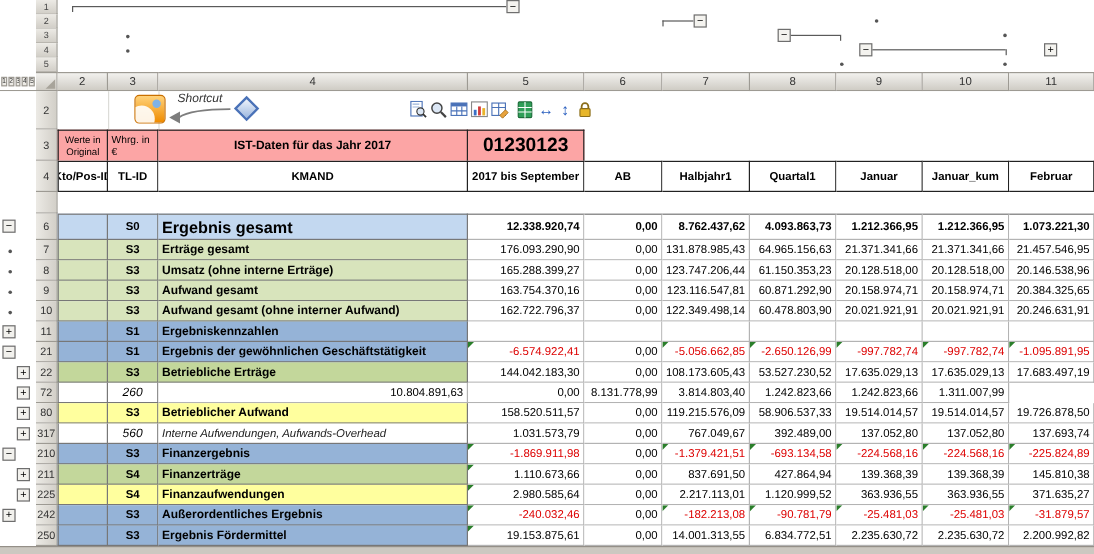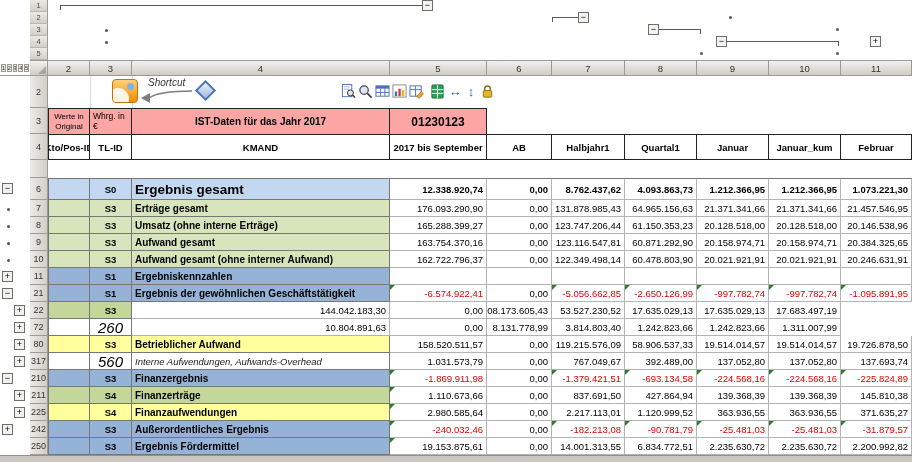--- a/index.html
+++ b/index.html
@@ -52,21 +52,21 @@
 .tbi { position: absolute; top: 7px; width: 16px; height: 16px; display: flex; align-items: center; justify-content: center; cursor: pointer; }
 .tbi.glyph { font-size: 13px; font-weight: bold; color: #2a5fbf; }
 
 
 .row3, .row4 { height: 26px; }
 .b-cell { border-top: 1px solid #222; border-right: 1px solid #222; background: #fca5a5; }
 .b-left { border-left: 1px solid #222; }
 .werte { font-size: 8px; line-height: 1.15; justify-content: center; text-align: center; white-space: normal; }
 .whrg { font-size: 8.5px; line-height: 1.15; padding-left: 3px; white-space: normal; }
 .title-cell { font-weight: bold; justify-content: center; font-size: 10px; }
-.code-cell { font-weight: bold; justify-content: center; font-size: 12px; }
+.code-cell { font-weight: bold; justify-content: center; font-size: 16px; }
 .h4 { font-weight: bold; font-size: 9.5px; justify-content: center; border-top: 1px solid #222;
   border-right: 1px solid #222; border-bottom: 1px solid #222; background: #fff; }
 
 
 .gaprow { height: 18px; }
 
 
 .data-row { height: 17px; }
 .data-row.big { height: 22px; }
 .outcell { background: #fff; }
@@ -85,21 +85,21 @@
 #data-rows .data-row:first-child .idcell, #data-rows .data-row:first-child .tlcell,
 #data-rows .data-row:first-child .namecell, #data-rows .data-row:first-child .vcell { border-top: 1px solid #777; }
 .s-blue .idcell, .s-blue .tlcell, .s-blue .namecell { background: #c3d8f0; }
 .s-palegreen .idcell, .s-palegreen .tlcell, .s-palegreen .namecell { background: #d8e4bc; }
 .s-steel .idcell, .s-steel .tlcell, .s-steel .namecell { background: #95b3d7; }
 .s-green .idcell, .s-green .tlcell, .s-green .namecell { background: #c3d79b; }
 .s-yellow .idcell, .s-yellow .tlcell, .s-yellow .namecell { background: #ffff9e; }
 .s-white .idcell, .s-white .tlcell, .s-white .namecell { background: #fff; }
 .s-palegreen .namecell { }
 .s-white .namecell { font-style: italic; font-weight: normal; font-size: 9.5px; color: #222; }
-.s-white .tlcell { font-weight: normal; font-style: italic; font-size: 15px; }
+.s-white .tlcell { font-weight: normal; font-style: italic; font-size: 10px; }
 .vcell.neg { color: #dd0000; }
 .vcell.mark::before { content: ""; position: absolute; top: 0; left: 0;
   border-top: 5px solid #2a7e2a; border-right: 5px solid transparent; }
 
 
 .bottomstrip { position: absolute; left: 0; bottom: 0; width: 912px; height: 7px;
   background: #ccc8c1; border-top: 1px solid #948f88; }
 </style>
 </head>
 <body>
@@ -381,20 +381,21 @@
         <div class="cell vcell neg mark">-997.782,74</div>
         <div class="cell vcell neg mark">-1.095.891,95</div>
       </div>
       <div class="grid-row data-row s-green">
     <div class="cell outcell">
           <span class="obox ind">+</span>
         </div>
     <div class="cell rn">22</div>
     <div class="cell idcell"></div>
     <div class="cell tlcell">S3</div>
+    <div class="cell namecell">Betriebliche Erträge</div>
   <div class="cell vcell">144.042.183,30</div>
         <div class="cell vcell">0,00</div>
         <div class="cell vcell">108.173.605,43</div>
         <div class="cell vcell">53.527.230,52</div>
         <div class="cell vcell">17.635.029,13</div>
         <div class="cell vcell">17.635.029,13</div>
         <div class="cell vcell">17.683.497,19</div>
       </div>
       <div class="grid-row data-row s-white">
     <div class="cell outcell">

